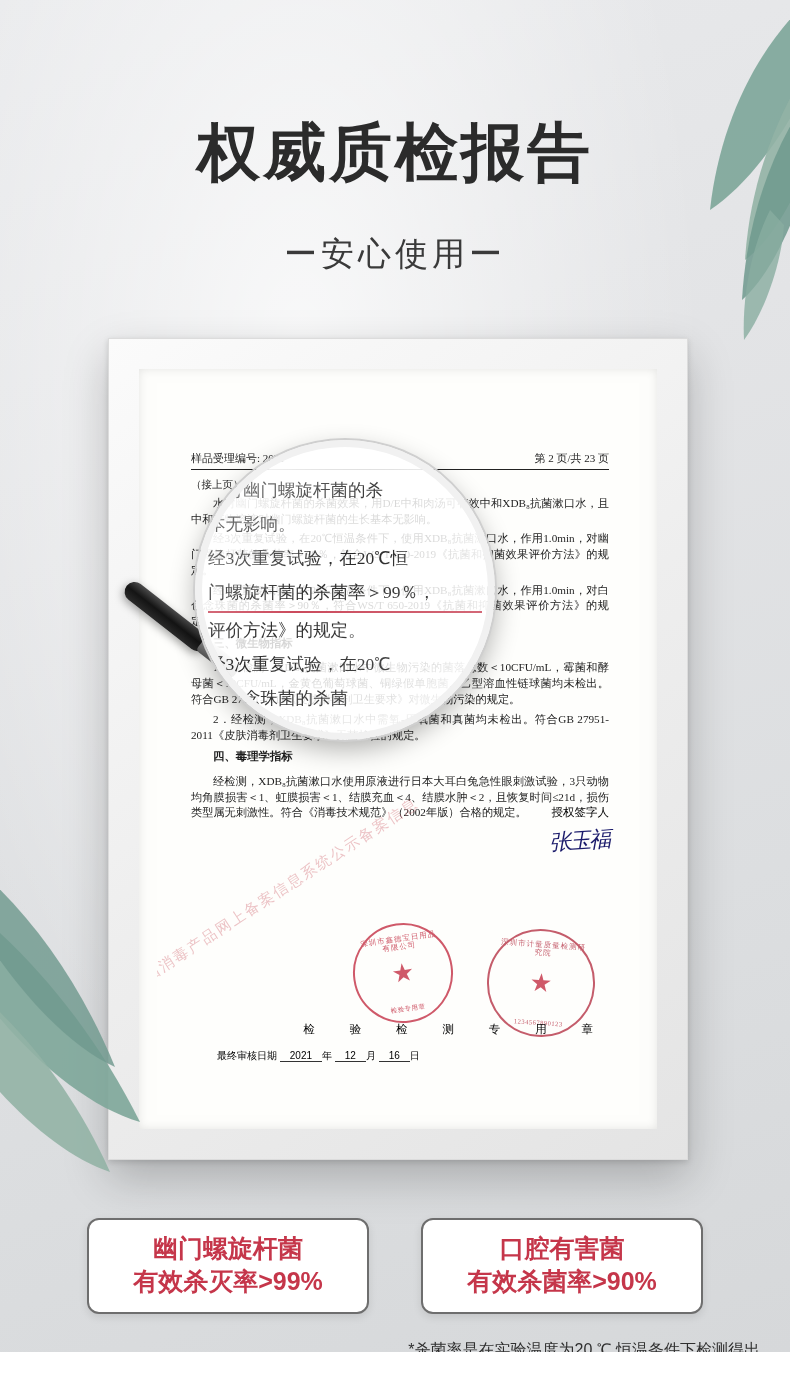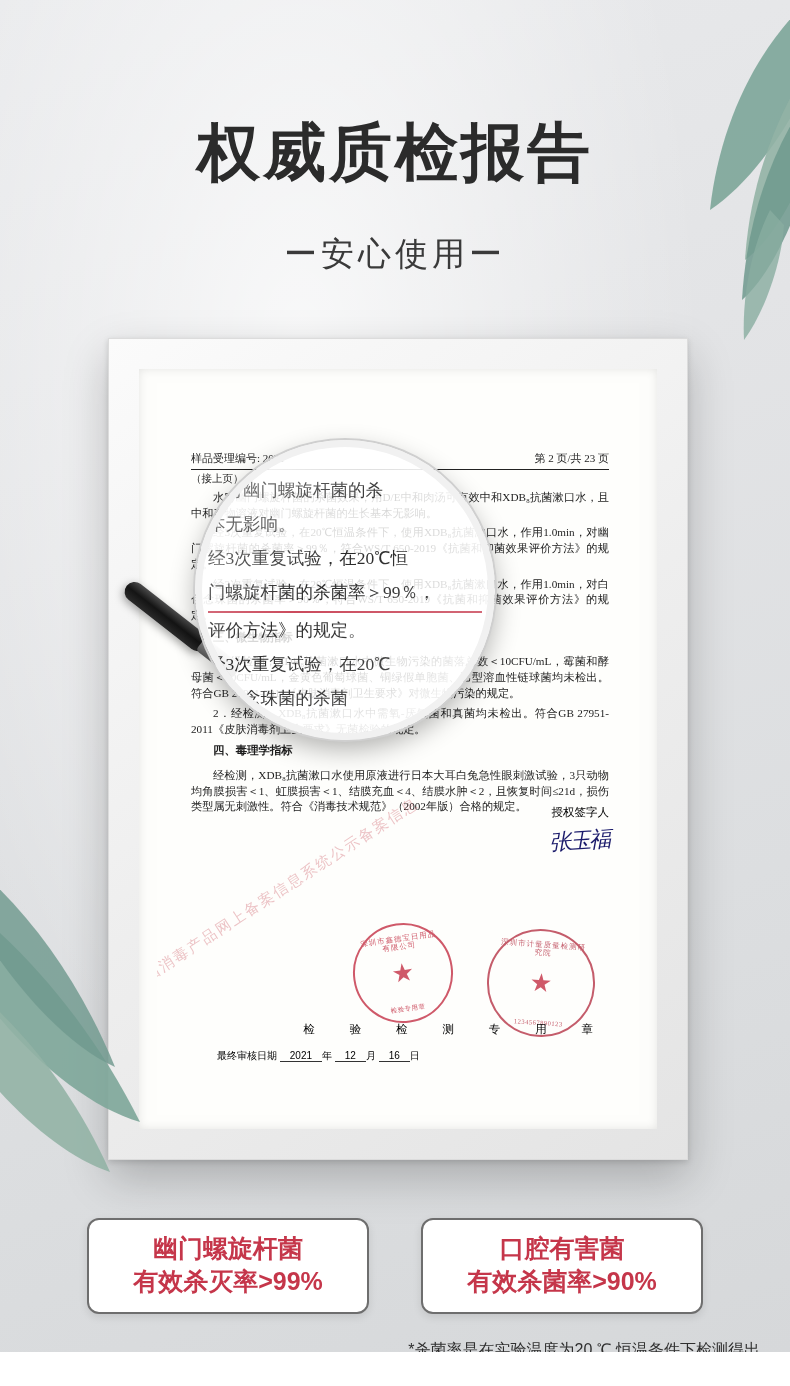--- a/index.html
+++ b/index.html
@@ -108,21 +108,21 @@
     top: 68px;
     color: #1d1d1d;
     font-family: "Liberation Serif", serif;
   }
   .doc-head {
     display: flex;
     justify-content: space-between;
     font-size: 11px;
     border-bottom: 1px solid #222;
     padding-bottom: 3px;
-    margin-bottom: 2px;
+    margin-bottom: 8px;
   }
   .doc-cont {
     font-size: 10.5px;
     margin: 2px 0 4px 0;
   }
   .doc p {
     margin: 0 0 3.5px 0;
     font-size: 11.2px;
     line-height: 1.42;
     text-align: justify;

